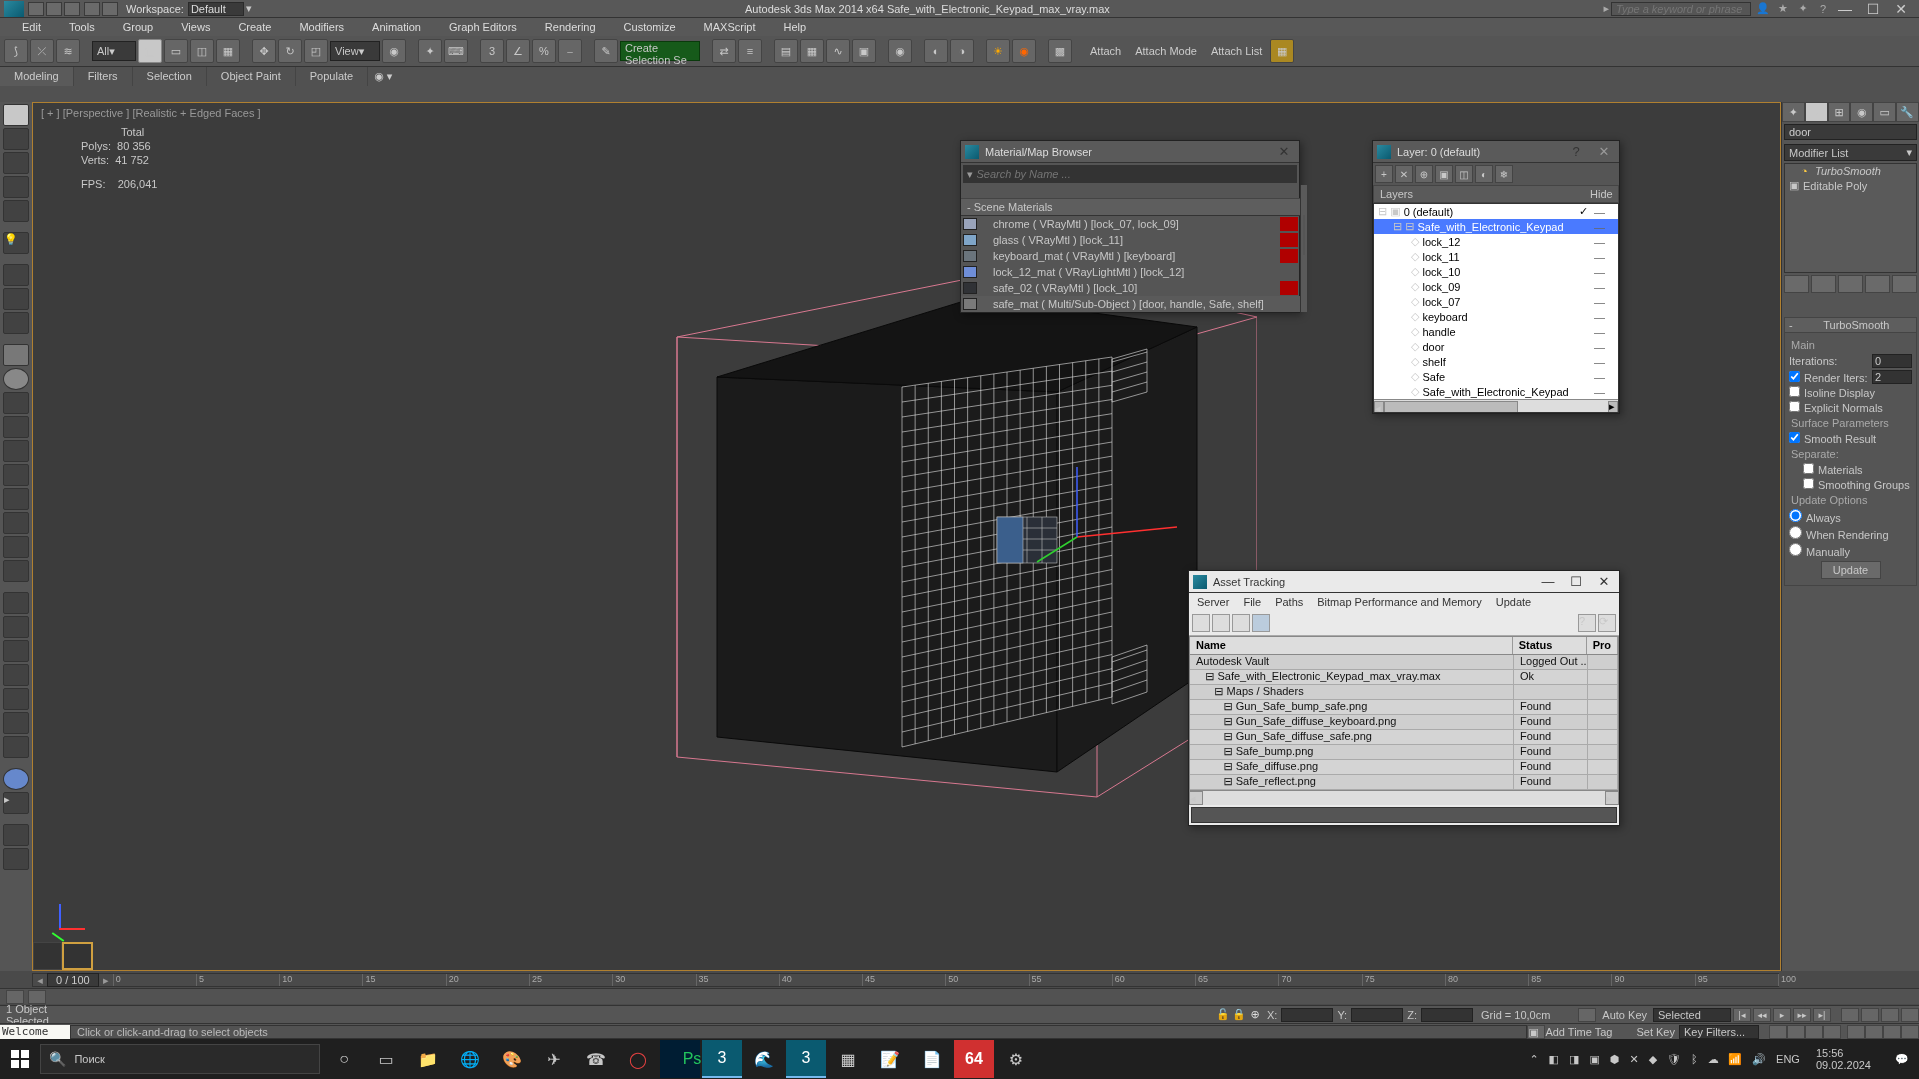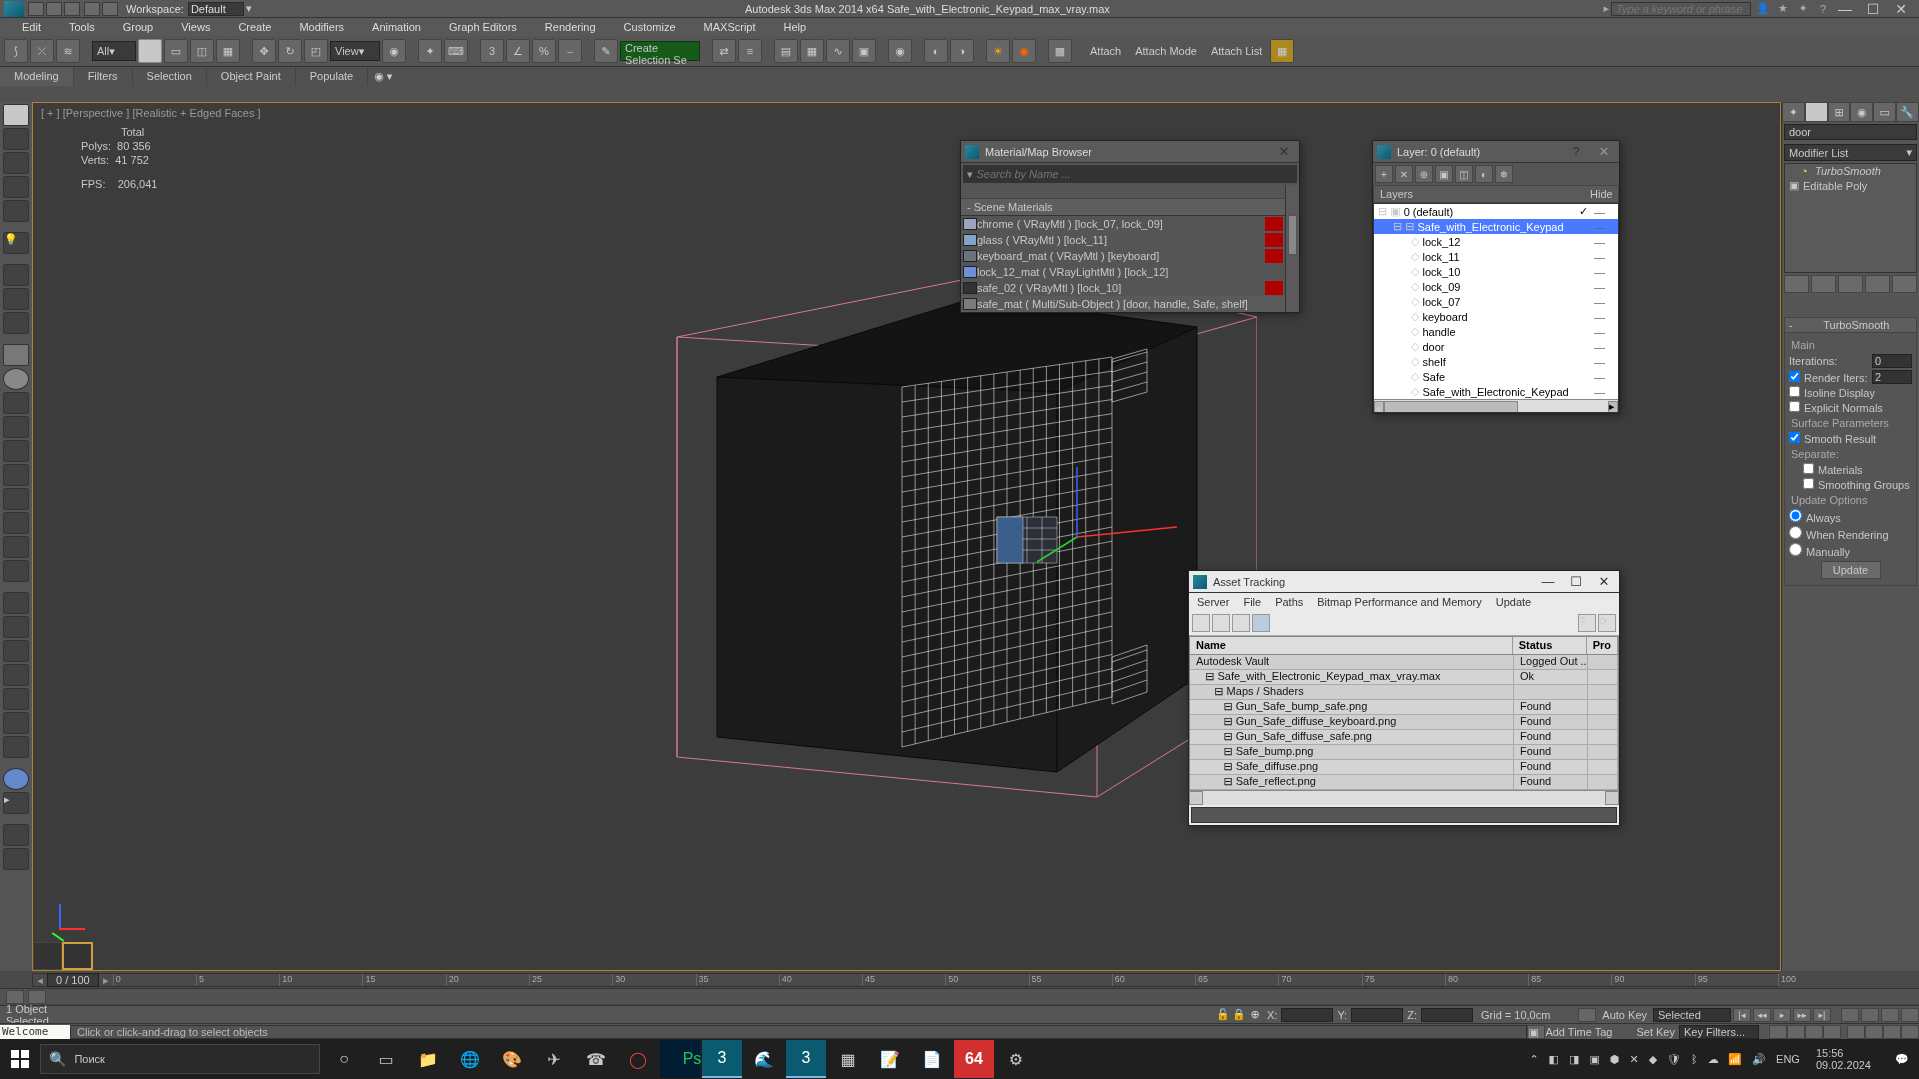--- a/index.html
+++ b/index.html
@@ -86,21 +86,21 @@
 
 .fwin{position:absolute;background:#555;border:1px solid #222;box-shadow:2px 2px 8px rgba(0,0,0,.4);}
 .fwin .fhead{height:22px;background:#5a5a5a;display:flex;align-items:center;padding:0 4px;gap:6px;border-bottom:1px solid #333;}
 .fwin .fhead .ficon{width:14px;height:14px;background:linear-gradient(135deg,#2a8aa0,#0a5a70);}
 .fwin .fhead .ftitle{flex:1;color:#ddd;}
 .fwin .fhead .fbtn{width:22px;height:18px;display:flex;align-items:center;justify-content:center;color:#333;font-size:13px;background:none;}
 .fwin .fhead .fbtn.x{}
 .fwin .fsearch{height:18px;background:#333;margin:2px;display:flex;align-items:center;padding:0 4px;}
 .fwin .fsearch input{flex:1;background:transparent;border:none;color:#999;font-style:italic;}
 .fwin .cat{background:#5e5e5e;border-top:1px solid #444;border-bottom:1px solid #333;padding:2px 6px;}
-.mat-row{height:16px;display:flex;align-items:center;gap:0;padding:0 2px;}
+.mat-row{height:16px;display:flex;align-items:center;gap:16px;padding:0 2px;}
 .mat-row .sw{width:14px;height:12px;border:1px solid #222;}
 .mat-row .txt{flex:1;white-space:nowrap;overflow:hidden;}
 .mat-row .flag{width:18px;height:14px;}
 .mat-row.sel{background:#5a5a5a;}
 
 
 .layer-tb{display:flex;gap:2px;padding:2px;background:#555;}
 .layer-tb .b{width:18px;height:18px;background:#666;border:1px solid #444;display:flex;align-items:center;justify-content:center;font-size:10px;}
 .layer-head{display:flex;height:18px;background:#5a5a5a;border:1px solid #444;}
 .layer-head .c1{flex:1;padding:2px 6px;}

